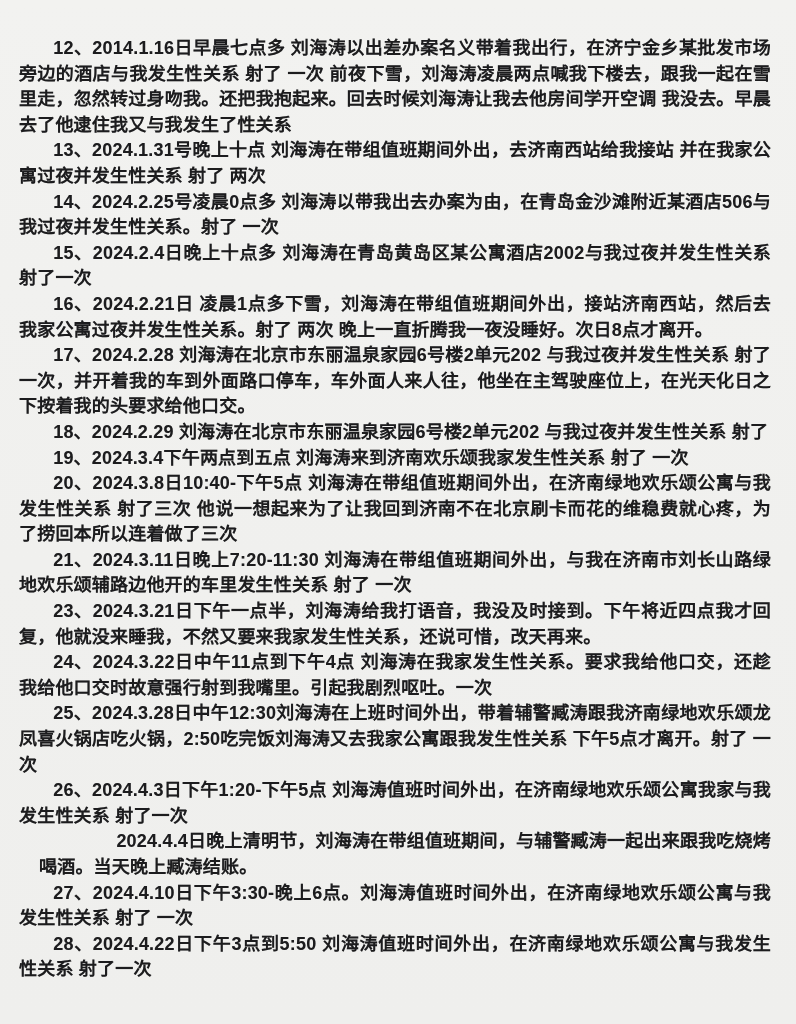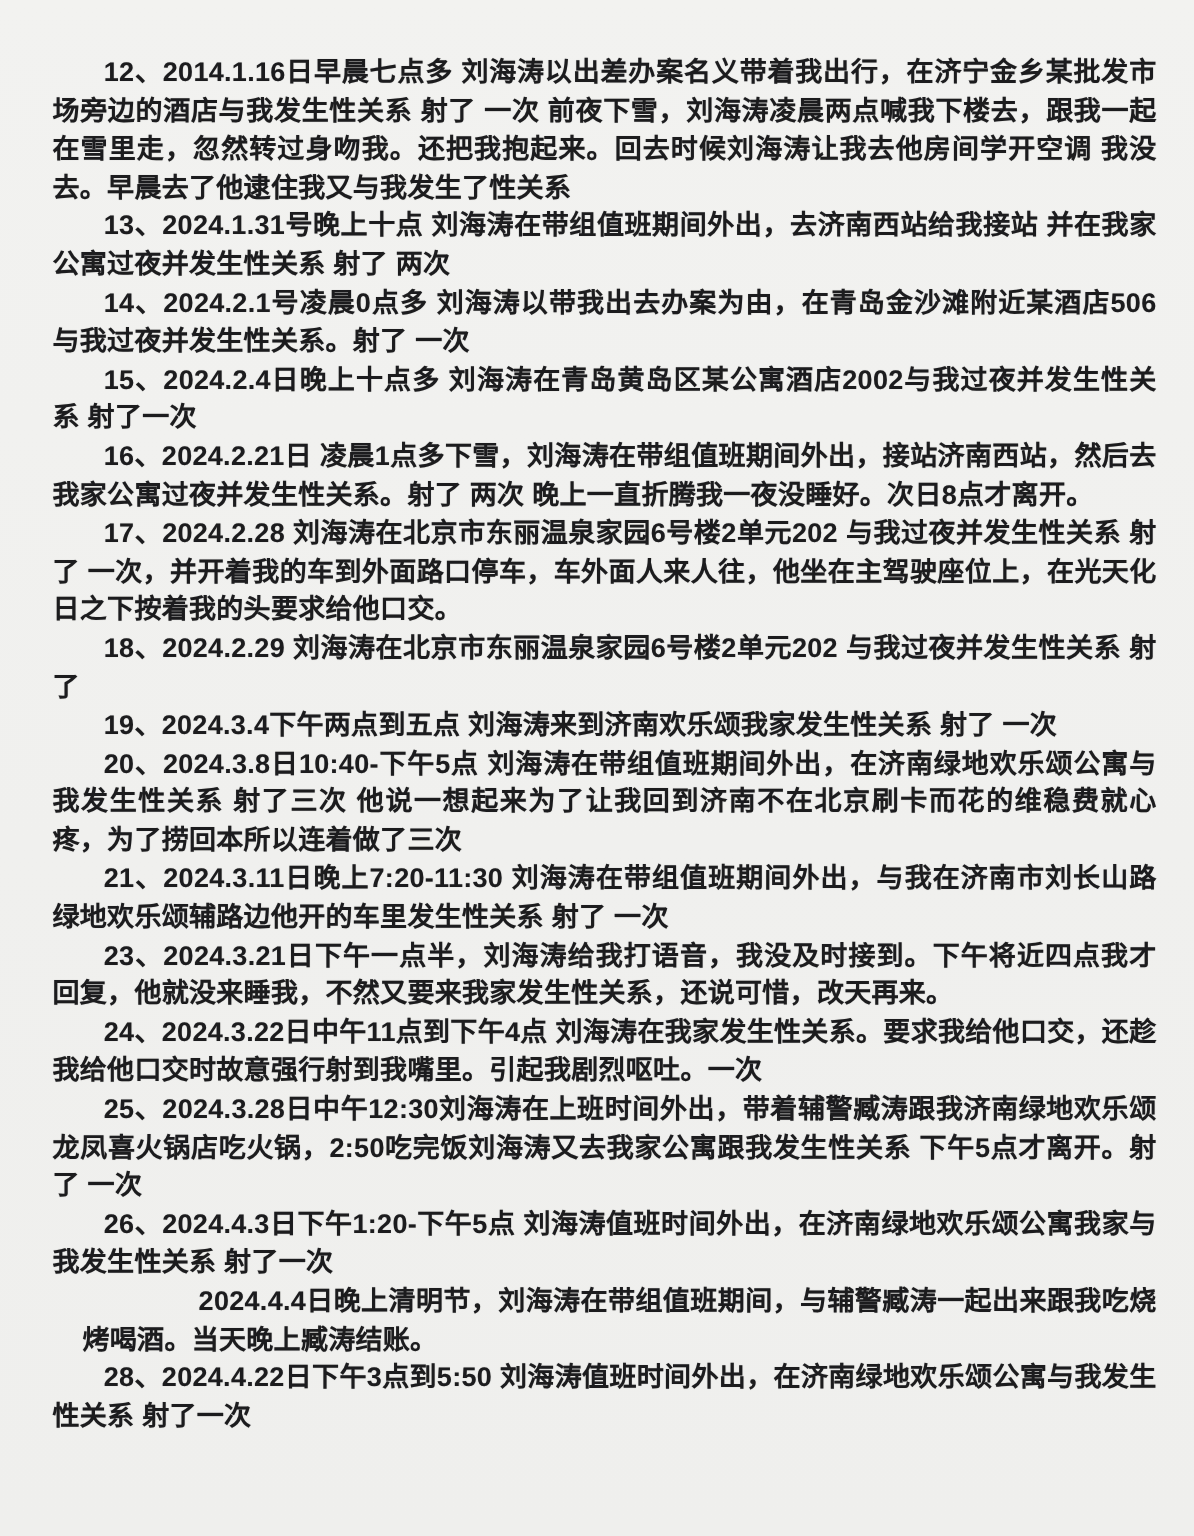--- a/index.html
+++ b/index.html
@@ -10,21 +10,21 @@
     width: 796px;
     height: 1024px;
     overflow: hidden;
     background: #f1f1ef;
     font-family: "Liberation Sans", sans-serif;
   }
   .photo-page {
     box-sizing: border-box;
     width: 796px;
     height: 1024px;
-    padding: 36px 25px 0 35px;
+    padding: 36px 25px 0 19px;
     background: linear-gradient(180deg, #f2f2f0 0%, #f0f0ee 55%, #efefed 100%);
     color: #1c1c1e;
     font-size: 18px;
     line-height: 25.6px;
     font-weight: 700;
     text-align: justify;
     letter-spacing: 0.2px;
     text-shadow: 0 0 0.6px rgba(40,40,40,0.35);
     overflow: hidden;
   }
@@ -38,28 +38,29 @@
     margin-left: 20px;
   }
 </style>
 </head>
 <body>
 
 <main class="photo-page">
   <div id="doc-body">
       <p class="entry">12、2014.1.16日早晨七点多 刘海涛以出差办案名义带着我出行，在济宁金乡某批发市场旁边的酒店与我发生性关系 射了 一次 前夜下雪，刘海涛凌晨两点喊我下楼去，跟我一起在雪里走，忽然转过身吻我。还把我抱起来。回去时候刘海涛让我去他房间学开空调 我没去。早晨去了他逮住我又与我发生了性关系</p>
       <p class="entry">13、2024.1.31号晚上十点 刘海涛在带组值班期间外出，去济南西站给我接站 并在我家公寓过夜并发生性关系 射了 两次</p>
-      <p class="entry">14、2024.2.1号凌晨0点多 刘海涛以带我出去办案为由，在青岛金沙滩附近某酒店506与我过夜并发生性关系。射了 一次</p>
+      <p class="entry">14、2024.2.25号凌晨0点多 刘海涛以带我出去办案为由，在青岛金沙滩附近某酒店506与我过夜并发生性关系。射了 一次</p>
       <p class="entry">15、2024.2.4日晚上十点多 刘海涛在青岛黄岛区某公寓酒店2002与我过夜并发生性关系 射了一次</p>
       <p class="entry">16、2024.2.21日 凌晨1点多下雪，刘海涛在带组值班期间外出，接站济南西站，然后去我家公寓过夜并发生性关系。射了 两次 晚上一直折腾我一夜没睡好。次日8点才离开。</p>
       <p class="entry">17、2024.2.28 刘海涛在北京市东丽温泉家园6号楼2单元202 与我过夜并发生性关系 射了 一次，并开着我的车到外面路口停车，车外面人来人往，他坐在主驾驶座位上，在光天化日之下按着我的头要求给他口交。</p>
       <p class="entry">18、2024.2.29 刘海涛在北京市东丽温泉家园6号楼2单元202 与我过夜并发生性关系 射了</p>
       <p class="entry">19、2024.3.4下午两点到五点 刘海涛来到济南欢乐颂我家发生性关系 射了 一次</p>
       <p class="entry">20、2024.3.8日10:40-下午5点 刘海涛在带组值班期间外出，在济南绿地欢乐颂公寓与我发生性关系 射了三次 他说一想起来为了让我回到济南不在北京刷卡而花的维稳费就心疼，为了捞回本所以连着做了三次</p>
       <p class="entry">21、2024.3.11日晚上7:20-11:30 刘海涛在带组值班期间外出，与我在济南市刘长山路绿地欢乐颂辅路边他开的车里发生性关系 射了 一次</p>
       <p class="entry">23、2024.3.21日下午一点半，刘海涛给我打语音，我没及时接到。下午将近四点我才回复，他就没来睡我，不然又要来我家发生性关系，还说可惜，改天再来。</p>
       <p class="entry">24、2024.3.22日中午11点到下午4点 刘海涛在我家发生性关系。要求我给他口交，还趁我给他口交时故意强行射到我嘴里。引起我剧烈呕吐。一次</p>
       <p class="entry">25、2024.3.28日中午12:30刘海涛在上班时间外出，带着辅警臧涛跟我济南绿地欢乐颂龙凤喜火锅店吃火锅，2:50吃完饭刘海涛又去我家公寓跟我发生性关系 下午5点才离开。射了 一次</p>
       <p class="entry">26、2024.4.3日下午1:20-下午5点 刘海涛值班时间外出，在济南绿地欢乐颂公寓我家与我发生性关系 射了一次</p>
       <p class="entry deep">2024.4.4日晚上清明节，刘海涛在带组值班期间，与辅警臧涛一起出来跟我吃烧烤喝酒。当天晚上臧涛结账。</p>
+      <p class="entry">27、2024.4.10日下午3:30-晚上6点。刘海涛值班时间外出，在济南绿地欢乐颂公寓与我发生性关系 射了 一次</p>
       <p class="entry">28、2024.4.22日下午3点到5:50 刘海涛值班时间外出，在济南绿地欢乐颂公寓与我发生性关系 射了一次</p>
     </div>
 </main>
 
 </body></html>

